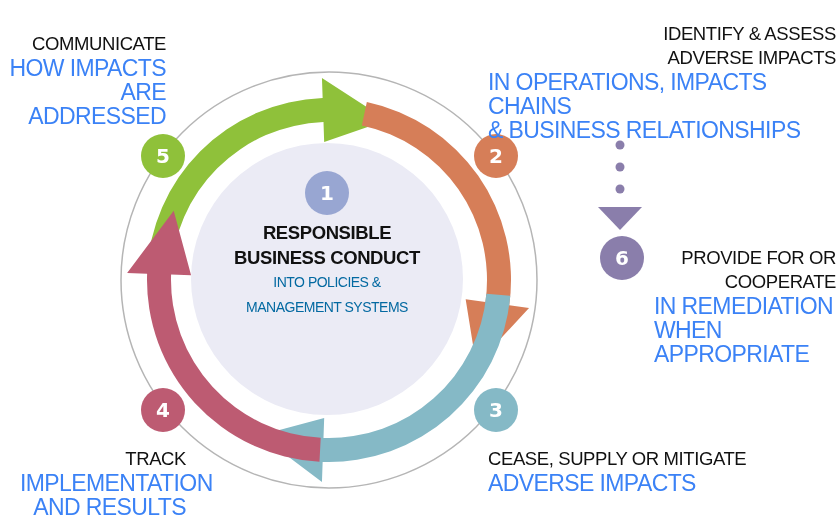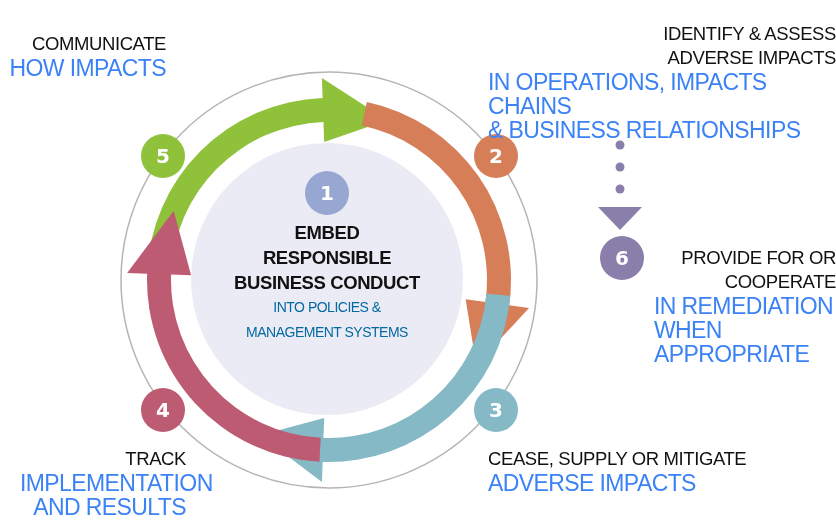--- a/index.html
+++ b/index.html
@@ -54,21 +54,20 @@
     <circle cx="620" cy="189" r="4.5"></circle>
     <polygon points="598,207 642,207 620,230"></polygon>
   </g>
   <g>
     <circle cx="622" cy="258" r="22" fill="#8a7eab"></circle>
     <text class="badge-num" x="622" y="265" text-anchor="middle">6</text>
   </g>
 </svg>
 
 <div class="center-text">
-  <span class="title">EMBED</span>
   <span class="title">RESPONSIBLE</span>
   <span class="title">BUSINESS CONDUCT</span>
   <span class="sub">INTO POLICIES &amp;</span>
   <span class="sub">MANAGEMENT SYSTEMS</span>
 </div>
 
 <div class="label" style="left:488px; top:22px;">
   <span class="title">IDENTIFY &amp; ASSESS</span>
   <span class="title">ADVERSE IMPACTS</span>
   <span class="sub">IN OPERATIONS, IMPACTS CHAINS</span>
@@ -82,20 +81,21 @@
 
 <div class="label right-align" style="left:0px; width:166px; top:447px;margin-left:20px;">
   <span class="title">TRACK</span>
   <span class="sub">IMPLEMENTATION</span>
   <span class="sub">AND RESULTS</span>
 </div>
 
 <div class="label right-align" style="left:0px; width:166px; top:32px;">
   <span class="title">COMMUNICATE</span>
   <span class="sub">HOW IMPACTS</span>
+  <span class="sub">ARE ADDRESSED</span>
 </div>
 
 <div class="label" style="left:654px; top:246px;">
   <span class="title">PROVIDE FOR OR</span>
   <span class="title">COOPERATE</span>
   <span class="sub">IN REMEDIATION</span>
   <span class="sub">WHEN APPROPRIATE</span>
 </div>
 
 </body></html>

